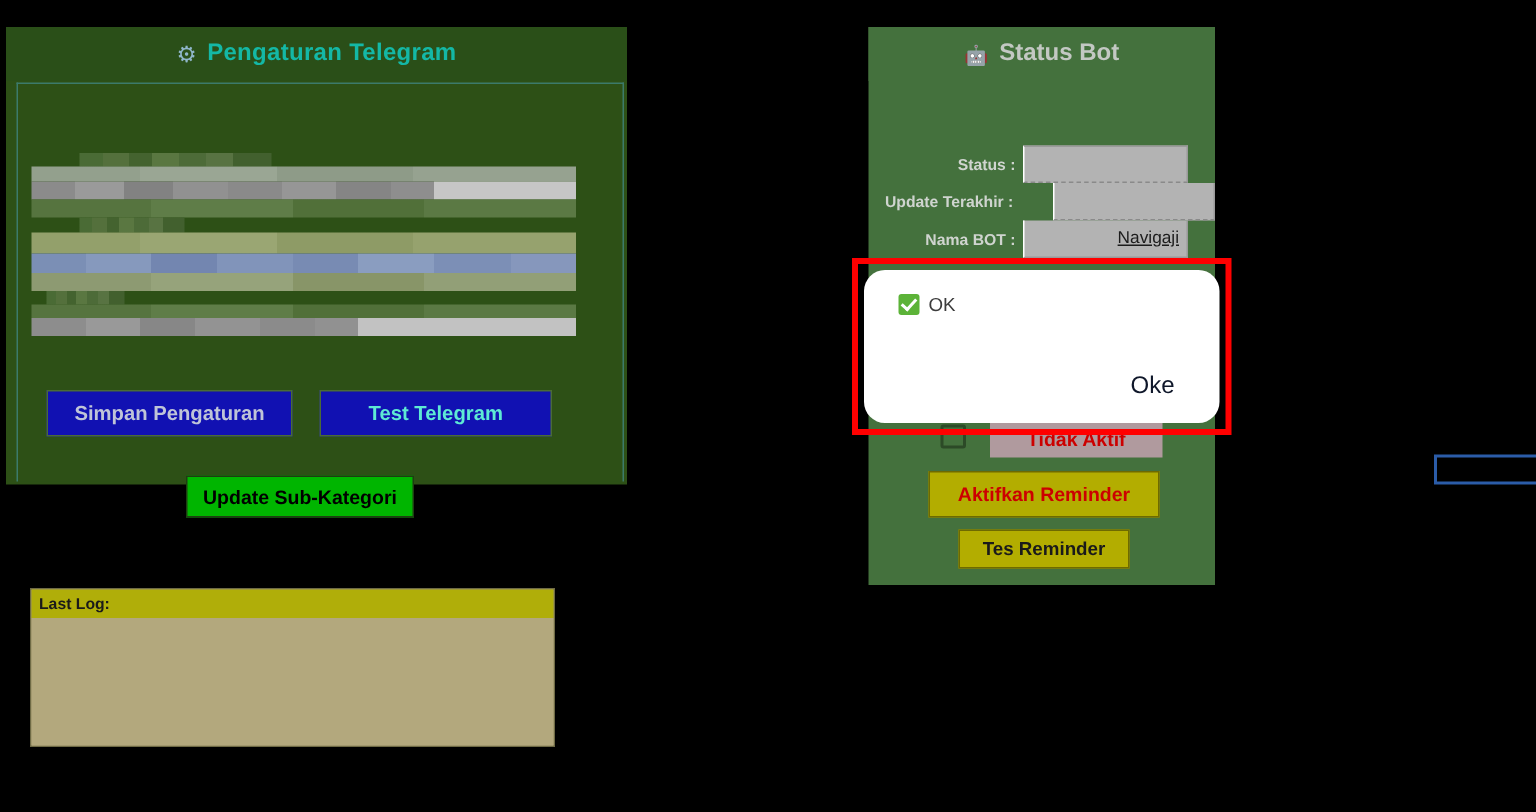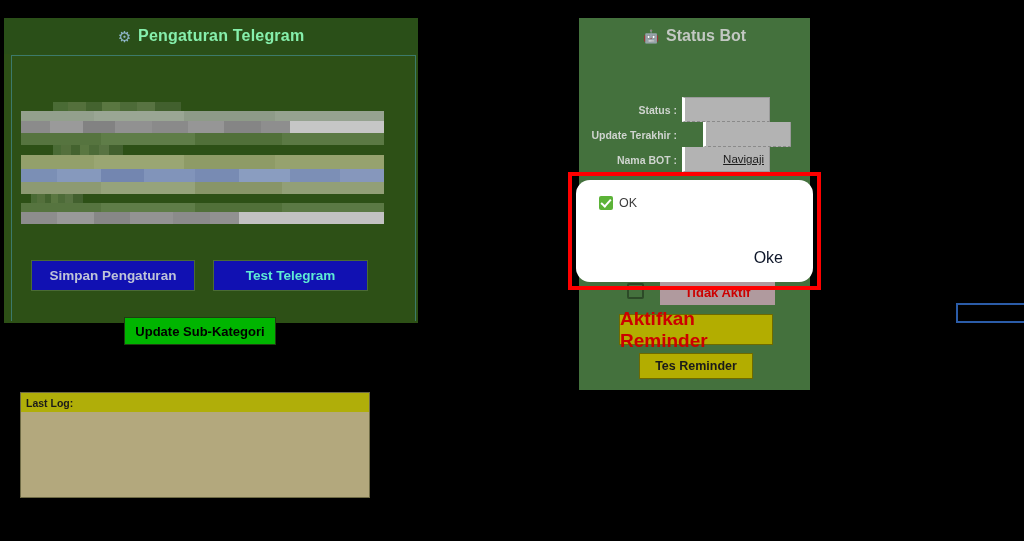--- a/index.html
+++ b/index.html
@@ -27,21 +27,21 @@
   }
   #telegram-panel-header {
     height: 36px;
     background: #2a4f18;
     display: flex;
     align-items: center;
     justify-content: center;
     gap: 7px;
   }
   #telegram-panel-title {
-    color: #86efac;
+    color: #14b8a6;
     font-size: 16px;
     font-weight: bold;
     letter-spacing: 0.2px;
   }
   .gear-glyph {
     color: #8fb6c9;
     font-size: 15px;
     line-height: 1;
   }
   #telegram-panel-body {
@@ -229,24 +229,24 @@
   .status-label {
     width: 103px;
     text-align: right;
     padding-right: 5px;
     color: #cfd4cf;
     font-size: 10.5px;
     font-weight: bold;
     box-sizing: border-box;
   }
   .status-value-box {
-    width: 88px;
+    width: 110px;
     height: 25px;
     background: #b3b3b3;
-    border-left: 3px solid #ffffff;
+    border-left: 1px solid #ffffff;
     border-right: 1px solid #9a9a9a;
     border-bottom: 1px dashed #8a8a8a;
     box-sizing: border-box;
     display: flex;
     align-items: center;
     justify-content: flex-end;
     padding-right: 5px;
     color: #1c1c1c;
     font-size: 11.5px;
     text-decoration: underline;
@@ -299,21 +299,21 @@
     top: 296px;
     width: 154px;
     height: 31px;
     background: #b3ad00;
     border: 1px solid #6e6a00;
     box-sizing: border-box;
     display: flex;
     align-items: center;
     justify-content: center;
     color: #cc0000;
-    font-size: 19px;
+    font-size: 13px;
     font-weight: bold;
     cursor: pointer;
   }
   #test-reminder-button {
     position: absolute;
     left: 60px;
     top: 335px;
     width: 114px;
     height: 26px;
     background: #b3ad00;

